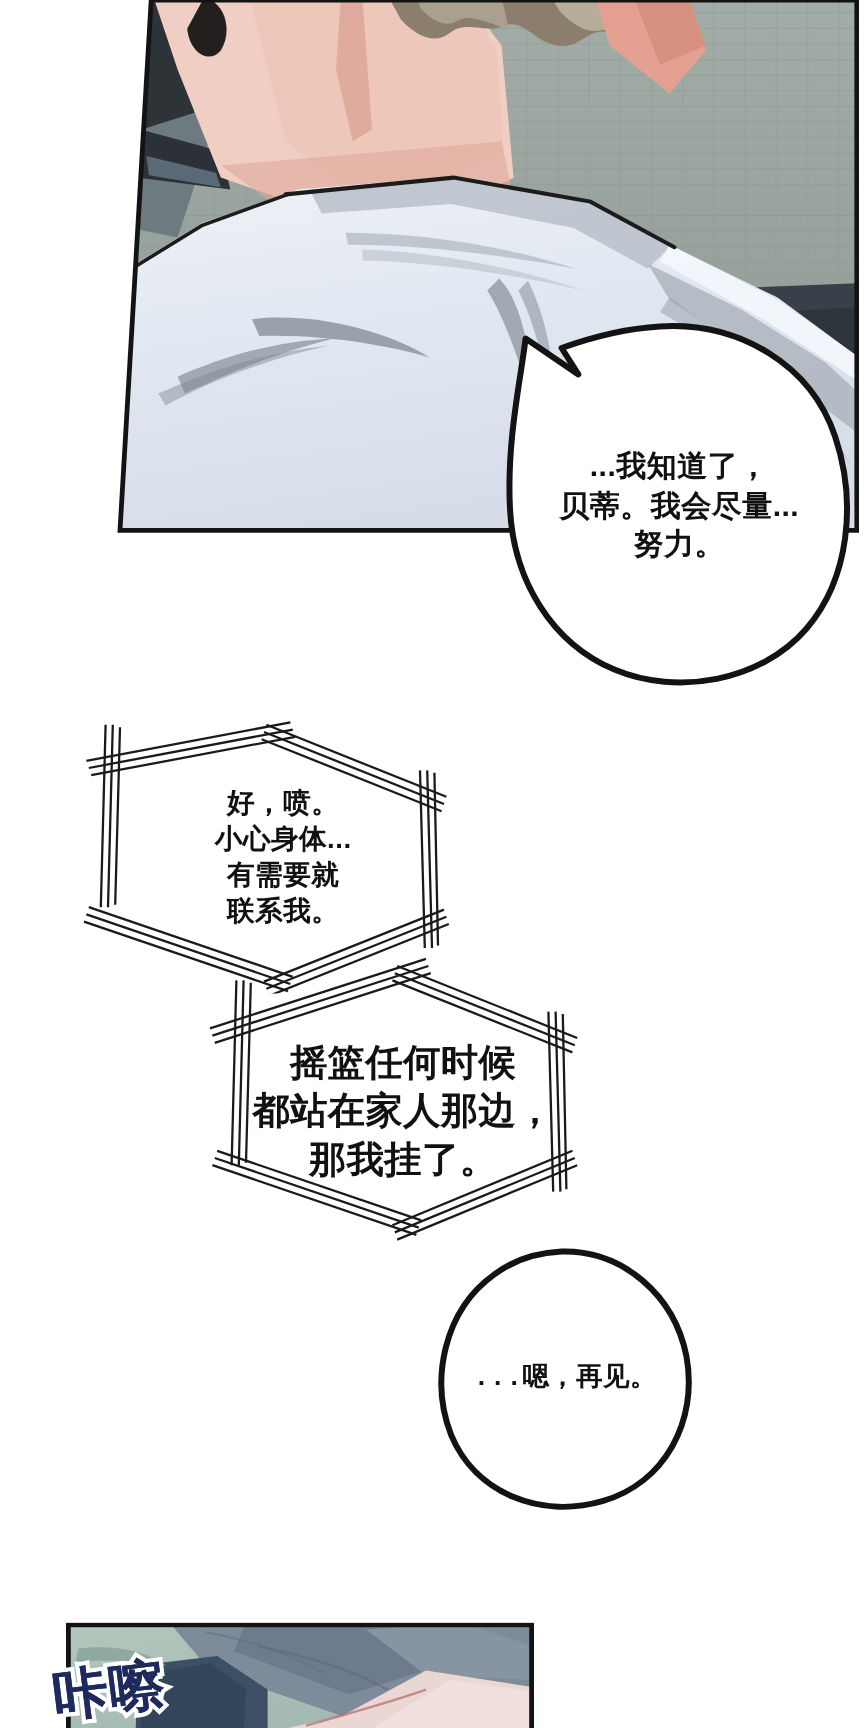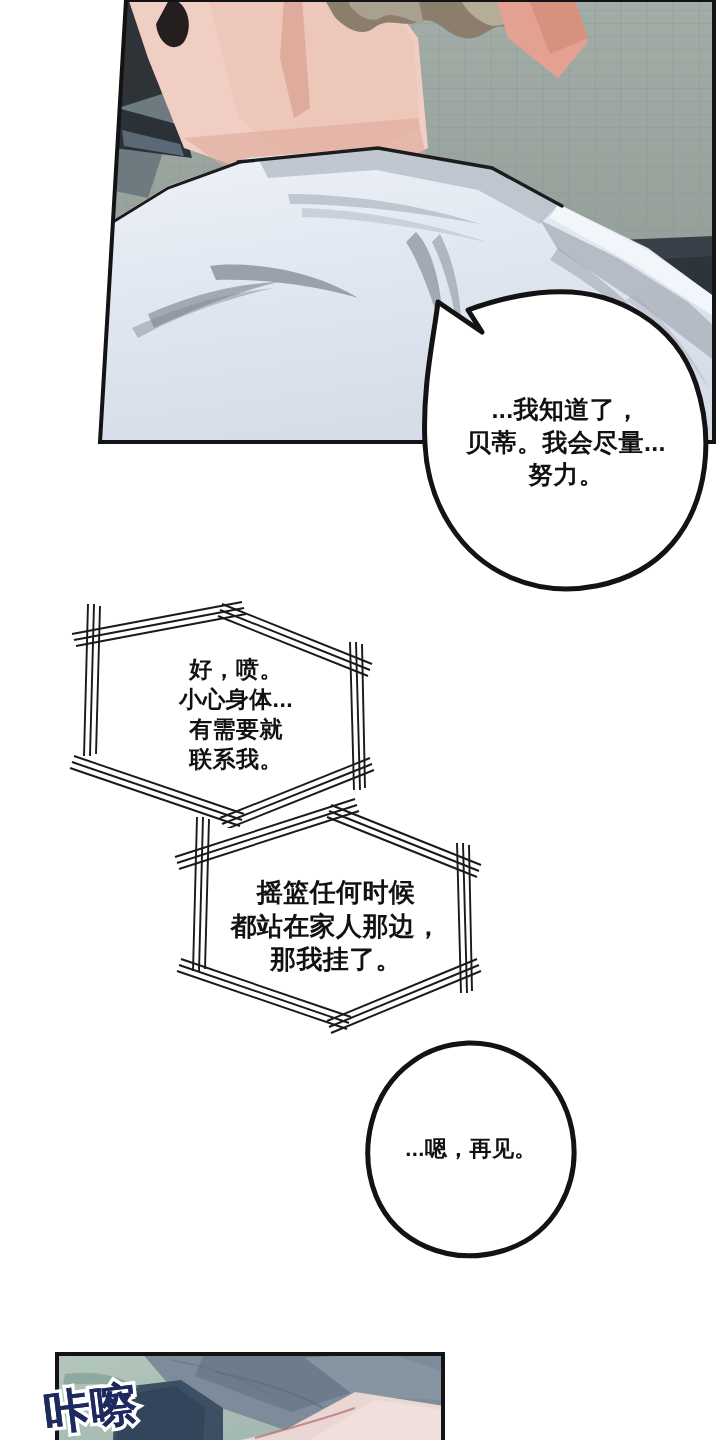--- a/index.html
+++ b/index.html
@@ -60,32 +60,32 @@
     text-align: center;
     color: #111111;
     font-weight: 700;
     line-height: 1.30;
     white-space: pre-line;
     letter-spacing: 0.4px;
     z-index: 3;
   }
 
   #bubble-round-1 {
-    left: 420px; top: 280px;
+    left: 420px; top: 260px;
     width: 292px; height: 318px;
   }
   #bubble-round-1 .bubble-text {
     font-size: 25px;
     padding-top: 6px;
     box-sizing: border-box;
   }
 
   #bubble-round-2 {
     left: 362px; top: 1038px;
-    width: 218px; height: 222px;
+    width: 218px; height: 222px; font-family: Liberation Mono, monospace;
   }
   #bubble-round-2 .bubble-text {
     font-size: 22px;
   }
 
   #bubble-hex-1 {
     left: 54px; top: 598px;
     width: 330px; height: 230px;
   }
   #bubble-hex-1 .bubble-text {
@@ -93,21 +93,21 @@
     padding-left: 34px;
     padding-top: 4px;
     box-sizing: border-box;
   }
 
   #bubble-hex-2 {
     left: 155px; top: 795px;
     width: 340px; height: 245px;
   }
   #bubble-hex-2 .bubble-text {
-    font-size: 26px;
+    font-size: 31px;
     padding-left: 22px;
     padding-top: 18px;
     box-sizing: border-box;
   }
 
   
   #sfx-kacha {
     position: absolute;
     left: 44px;
     top: 1378px;

